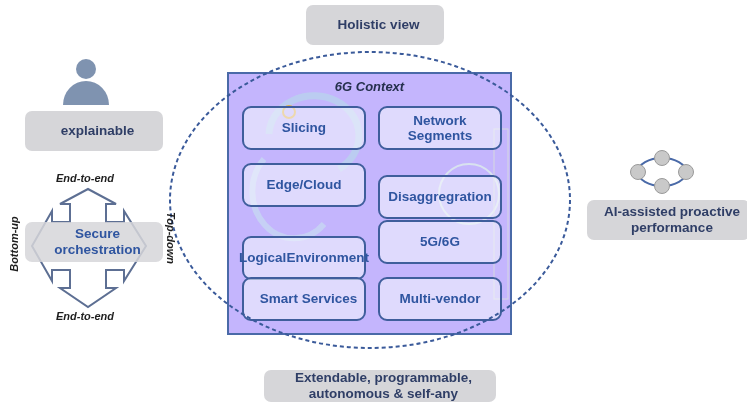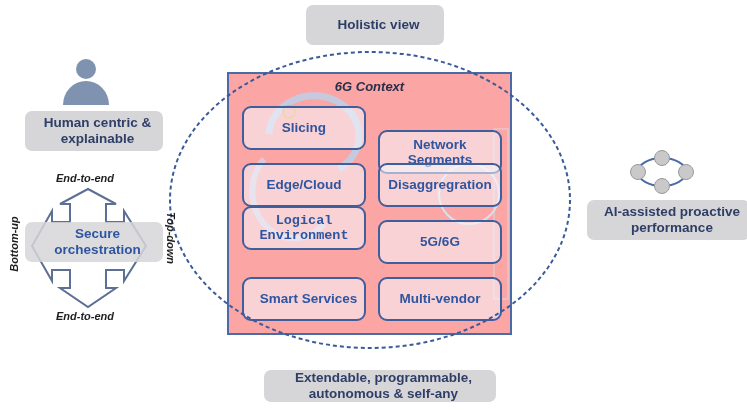--- a/index.html
+++ b/index.html
@@ -3,21 +3,21 @@
 <meta charset="utf-8">
 <style>
   html, body { margin:0; padding:0; background:#ffffff; }
   body { width:747px; height:420px; position:relative; overflow:hidden;
          font-family:"Liberation Sans", sans-serif; }
   .label-box { position:absolute; background:#d6d6d9; border-radius:7px;
                color:#2f3e66; font-weight:bold; text-align:center;
                display:flex; align-items:center; justify-content:center;
                line-height:1.15; font-size:13.5px;padding-left:7px; }
   .ctx { position:absolute; left:227px; top:72px; width:285px; height:263px;
-         border:2px solid #4a6aa8; background:#fca5a5; box-sizing:border-box; }
+         border:2px solid #4a6aa8; background:#c4b5fd; box-sizing:border-box; }
   .ctx-title { position:absolute; left:0; right:0; top:5px; text-align:center;
                font-style:italic; font-weight:bold; font-size:13px; color:#25304d; }
   .cell { position:absolute; width:124px; height:44px; border:2px solid #3f5e9c;
           border-radius:9px; background:rgba(245,248,253,0.55); box-sizing:border-box;
           color:#2f55a0; font-weight:bold; font-size:13.5px; text-align:center;
           display:flex; align-items:center; justify-content:center; line-height:1.12; }
   .italic-lbl { position:absolute; font-style:italic; font-weight:bold; font-size:11px; color:#1e1e1e; }
   svg.overlay { position:absolute; left:0; top:0; pointer-events:none; }
 </style>
 </head>
@@ -34,31 +34,31 @@
     <path d="M35,85 A40,45 0 0,0 95,150" fill="none" stroke="#c7dbf1" stroke-width="6" opacity="0.7"></path>
     <circle cx="60" cy="38" r="6" fill="none" stroke="#e3b24a" stroke-width="2"></circle>
     <circle cx="240" cy="120" r="30" fill="none" stroke="#d8e2ef" stroke-width="2"></circle>
     <rect x="265" y="55" width="14" height="170" fill="none" stroke="#d5d9e0" stroke-width="1"></rect>
   </svg>
   <div class="ctx-title">6G Context</div>
 
   <div class="cell" style="left:13px; top:32px;">
     <span>Slicing</span>
   </div>
-  <div class="cell" style="left:149px; top:32px; flex-direction:column;margin-top:24px;">
+  <div class="cell" style="left:149px; top:32px; flex-direction:column;">
     <span>Network</span>
     <span>Segments</span>
   </div>
   <div class="cell" style="left:13px; top:89px;">
     <span>Edge/Cloud</span>
   </div>
-  <div class="cell" style="left:149px; top:89px;">
+  <div class="cell" style="left:149px; top:101px;">
     <span>Disaggregration</span>
   </div>
-  <div class="cell" style="left:13px; top:132px; flex-direction:column;font-family:Liberation Mono, monospace;">
+  <div class="cell" style="left:13px; top:162px; flex-direction:row;">
     <span>Logical</span>
     <span>Environment</span>
   </div>
   <div class="cell" style="left:149px; top:146px;">
     <span>5G/6G</span>
   </div>
   <div class="cell" style="left:13px; top:203px;padding-left:9px;">
     <span>Smart Services</span>
   </div>
   <div class="cell" style="left:149px; top:203px;">
@@ -81,21 +81,20 @@
   <g>
     <ellipse cx="662" cy="172" rx="24" ry="14" fill="none" stroke="#4a6aa8" stroke-width="2"></ellipse>
     <circle cx="662" cy="158" r="7.5" fill="#c9c9c9" stroke="#9a9a9a"></circle>
     <circle cx="662" cy="186" r="7.5" fill="#c9c9c9" stroke="#9a9a9a"></circle>
     <circle cx="638" cy="172" r="7.5" fill="#c9c9c9" stroke="#9a9a9a"></circle>
     <circle cx="686" cy="172" r="7.5" fill="#c9c9c9" stroke="#9a9a9a"></circle>
   </g>
 </svg>
 
 <div class="label-box" style="left:25px; top:111px; width:131px; height:40px; flex-direction:column;">
-  <span>Human centric &amp;</span>
   <span>explainable</span>
 </div>
 
 <div class="label-box" style="left:25px; top:222px; width:131px; height:40px; flex-direction:column; background:rgba(214,214,217,0.85); color:#2f55a0;">
   <span>Secure</span>
   <span>orchestration</span>
 </div>
 
 <div class="italic-lbl" style="left:56px; top:172px;">End-to-end</div>
 <div class="italic-lbl" style="left:56px; top:310px;">End-to-end</div>

